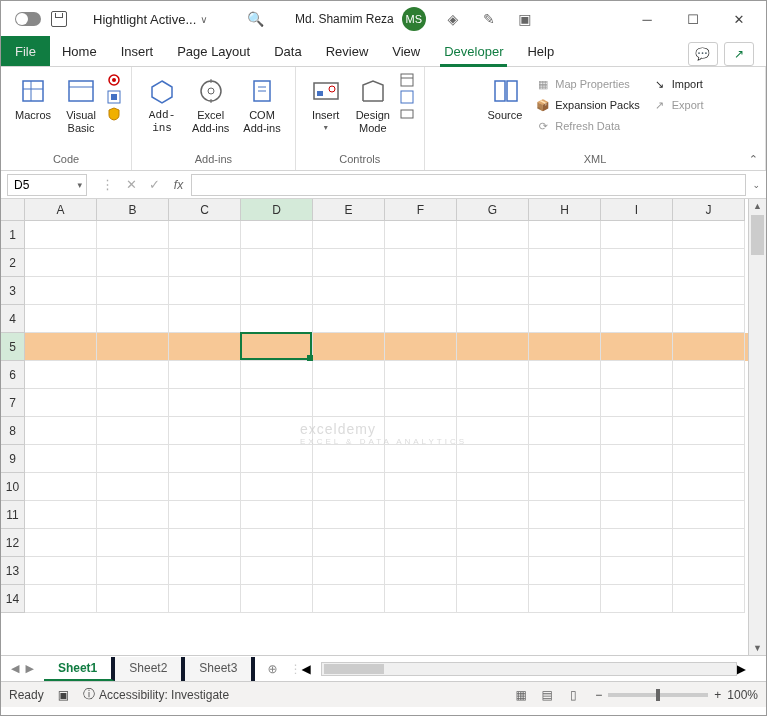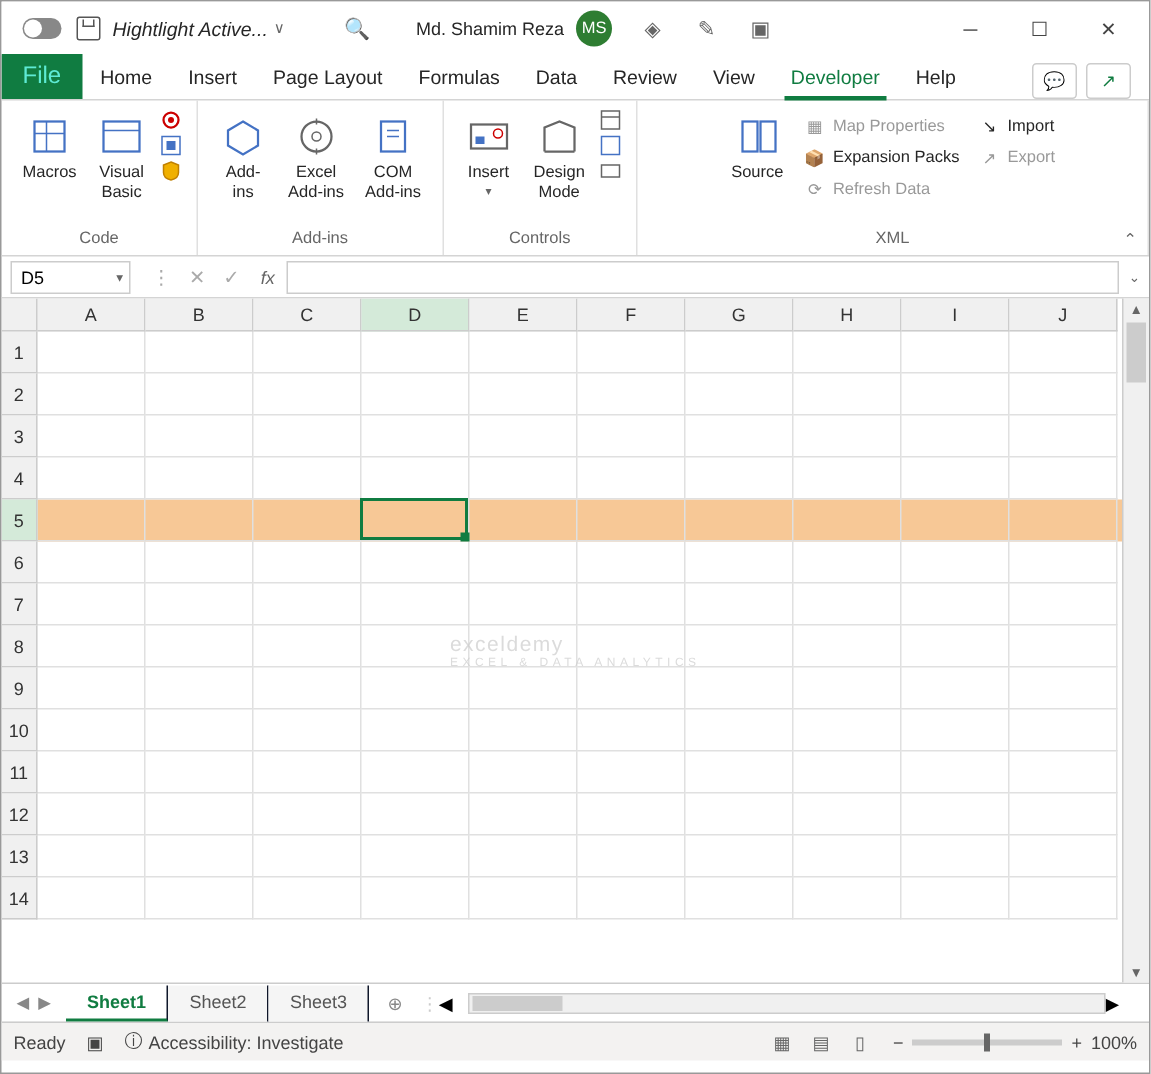--- a/index.html
+++ b/index.html
@@ -4,32 +4,32 @@
 <style>
 * { box-sizing: border-box; margin: 0; padding: 0; font-family: 'Segoe UI', sans-serif; }
 body { background: #fff; width: 767px; height: 716px; overflow: hidden; position: relative; border: 1px solid #999; }
 
 
 .titlebar { height: 36px; display: flex; align-items: center; background: #fff; padding: 0 4px; }
 .titlebar .autosave { width: 26px; height: 14px; background: #888; border-radius: 7px; position: relative; margin: 0 10px; }
 .titlebar .autosave::after { content:''; position:absolute; left:1px; top:1px; width:12px; height:12px; background:#fff; border-radius:50%; }
 .titlebar .save-icon { width:16px; height:16px; border:1px solid #555; border-radius:2px; margin-right:8px; position:relative; }
 .titlebar .save-icon::after{content:'';position:absolute;top:1px;left:3px;width:6px;height:4px;border:1px solid #555;border-top:none;}
-.titlebar .doc-name { font-size: 13px; color: #262626; margin-left: 0; max-width: 120px; overflow: hidden; white-space: nowrap; font-style: italic; }
+.titlebar .doc-name { font-size: 13px; color: #262626; margin-left: 18px; max-width: 120px; overflow: hidden; white-space: nowrap; }
 .titlebar .chev { margin-left: 4px; font-size: 10px; color: #666; }
 .titlebar .search-icon { margin-left: 40px; color: #666; font-size: 14px; }
 .titlebar .user-name { margin-left: 30px; font-size: 12px; color: #262626; }
 .titlebar .avatar { width: 24px; height: 24px; border-radius: 50%; background: #2e7d32; color: #fff; font-size: 11px; display: flex; align-items: center; justify-content: center; margin-left: 8px; }
 .titlebar .tb-icon { margin-left: 18px; color: #666; font-size: 14px; width: 18px; text-align: center; }
 .titlebar .win-controls { margin-left: auto; display: flex; }
 .titlebar .win-btn { width: 46px; height: 36px; display: flex; align-items: center; justify-content: center; color: #444; font-size: 13px; }
 
 
 .tabs { height: 30px; display: flex; align-items: flex-end; padding-left: 0; border-bottom: 1px solid #d4d4d4; }
-.file-tab { background: #107c41; color: #5eead4; padding: 6px 14px; font-size: 16px; height: 30px; display:flex; align-items:center; }
+.file-tab { background: #107c41; color: #e5e5e5; padding: 6px 14px; font-size: 13px; height: 30px; display:flex; align-items:center; }
 .tab { padding: 6px 12px; font-size: 13px; color: #262626; cursor: pointer; height: 30px; display:flex; align-items:center; }
 .tab.active { color: #107c41; position: relative; }
 .tab.active::after { content:''; position:absolute; bottom:-1px; left:8px; right:8px; height:3px; background:#107c41; }
 .tabs-right { margin-left: auto; display: flex; gap: 6px; padding-right: 12px; }
 .tabs-right .small-btn { width: 30px; height: 24px; border: 1px solid #ccc; border-radius: 3px; display:flex; align-items:center; justify-content:center; font-size:12px; color:#107c41; }
 
 
 .ribbon { height: 104px; display: flex; border-bottom: 1px solid #d4d4d4; position: relative; }
 .group { display: flex; flex-direction: column; align-items: center; padding: 4px 8px 2px; border-right: 1px solid #e0e0e0; }
 .group-body { flex: 1; display: flex; align-items: flex-start; gap: 2px; }
@@ -69,21 +69,21 @@
 .cell { width: 72px; height: 28px; border-right: 1px solid #e0e0e0; border-bottom: 1px solid #e0e0e0; }
 .active-cell { position: absolute; border: 2px solid #107c41; pointer-events: none; z-index: 4; }
 .active-cell::after { content:''; position:absolute; right:-3px; bottom:-3px; width:6px; height:6px; background:#107c41; }
 .vscroll { width: 18px; background: #f0f0f0; border-left: 1px solid #ccc; position: relative; }
 .vscroll .thumb { position: absolute; left: 2px; right: 2px; top: 16px; height: 40px; background: #ccc; }
 .vscroll .arr { position:absolute; left:0; right:0; text-align:center; font-size:9px; color:#666; }
 
 
 .sheet-bar { height: 26px; display: flex; align-items: center; border-top: 1px solid #ccc; font-size: 12px; }
 .sheet-nav { display: flex; gap: 6px; padding: 0 10px; color: #888; font-size: 11px; }
-.sheet-tab { padding: 4px 14px; border-right: 1px solid #0f172a; background: #f5f5f5; color: #555; cursor:pointer; }
+.sheet-tab { padding: 4px 14px; border-right: 4px solid #0f172a; background: #f5f5f5; color: #555; cursor:pointer; }
 .sheet-tab.active { background: #fff; border-bottom: 2px solid #107c41; font-weight: 600; color: #107c41; }
 .sheet-add { padding: 0 12px; color: #888; }
 .hscroll-wrap { flex: 1; display: flex; align-items: center; padding-right: 20px; }
 .hscroll { flex: 1; height: 14px; background: #f0f0f0; border: 1px solid #ccc; position: relative; margin-left: 10px; }
 .hscroll .thumb { position:absolute; left:2px; top:1px; bottom:1px; width:60px; background:#ccc; }
 
 
 .status { height: 26px; background: #f3f2f1; border-top: 1px solid #ccc; display: flex; align-items: center; font-size: 12px; color: #444; padding: 0 8px; }
 .status .st-item { display: flex; align-items: center; gap: 4px; margin-right: 14px; }
 .status .views { margin-left: auto; display: flex; gap: 2px; }
@@ -117,21 +117,20 @@
     <div class="win-btn">✕</div>
   </div>
 </div>
 
 <div class="tabs">
   <div class="file-tab">File</div>
   <div id="tab-container" style="display:flex;">
       <div class="tab">Home</div>
       <div class="tab">Insert</div>
       <div class="tab">Page Layout</div>
-      <div class="tab">Formulas</div>
       <div class="tab">Data</div>
       <div class="tab">Review</div>
       <div class="tab">View</div>
       <div class="tab active">Developer</div>
       <div class="tab">Help</div>
     </div>
   <div class="tabs-right">
     <div class="small-btn">💬</div>
     <div class="small-btn">↗</div>
   </div>
@@ -185,21 +184,21 @@
   </div>
 
   <div class="group">
     <div class="group-body">
       <div class="big-btn">
         <div class="icon">
             <svg width="28" height="28">
               <polygon points="14,4 24,10 24,20 14,26 4,20 4,10" fill="none" stroke="#4472c4" stroke-width="1.5"></polygon>
             </svg>
           </div>
-        <span class="lbl" style="white-space:pre-line;">Add-
+        <span class="lbl" style="white-space:pre-line;font-family:Liberation Mono, monospace;">Add-
 ins</span>
       </div>
       <div class="big-btn">
         <div class="icon">
             <svg width="28" height="28">
               <circle cx="14" cy="14" r="10" fill="none" stroke="#666" stroke-width="1.5"></circle>
               <circle cx="14" cy="14" r="3" fill="none" stroke="#666"></circle>
               <line x1="14" y1="2" x2="14" y2="6" stroke="#666"></line>
               <line x1="14" y1="22" x2="14" y2="26" stroke="#666"></line>
             </svg>

